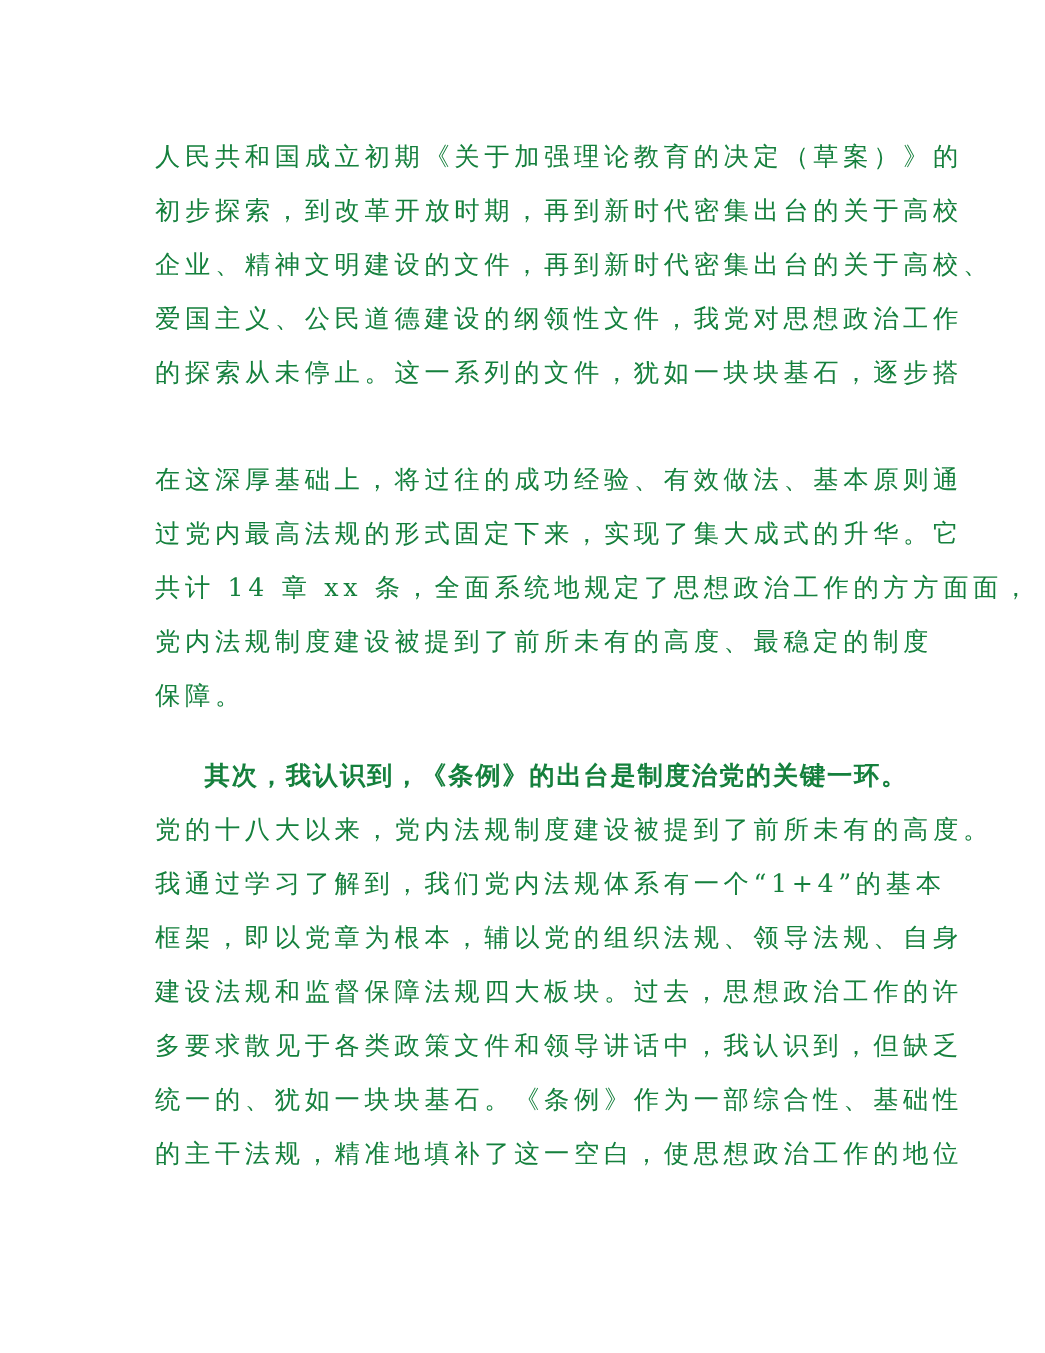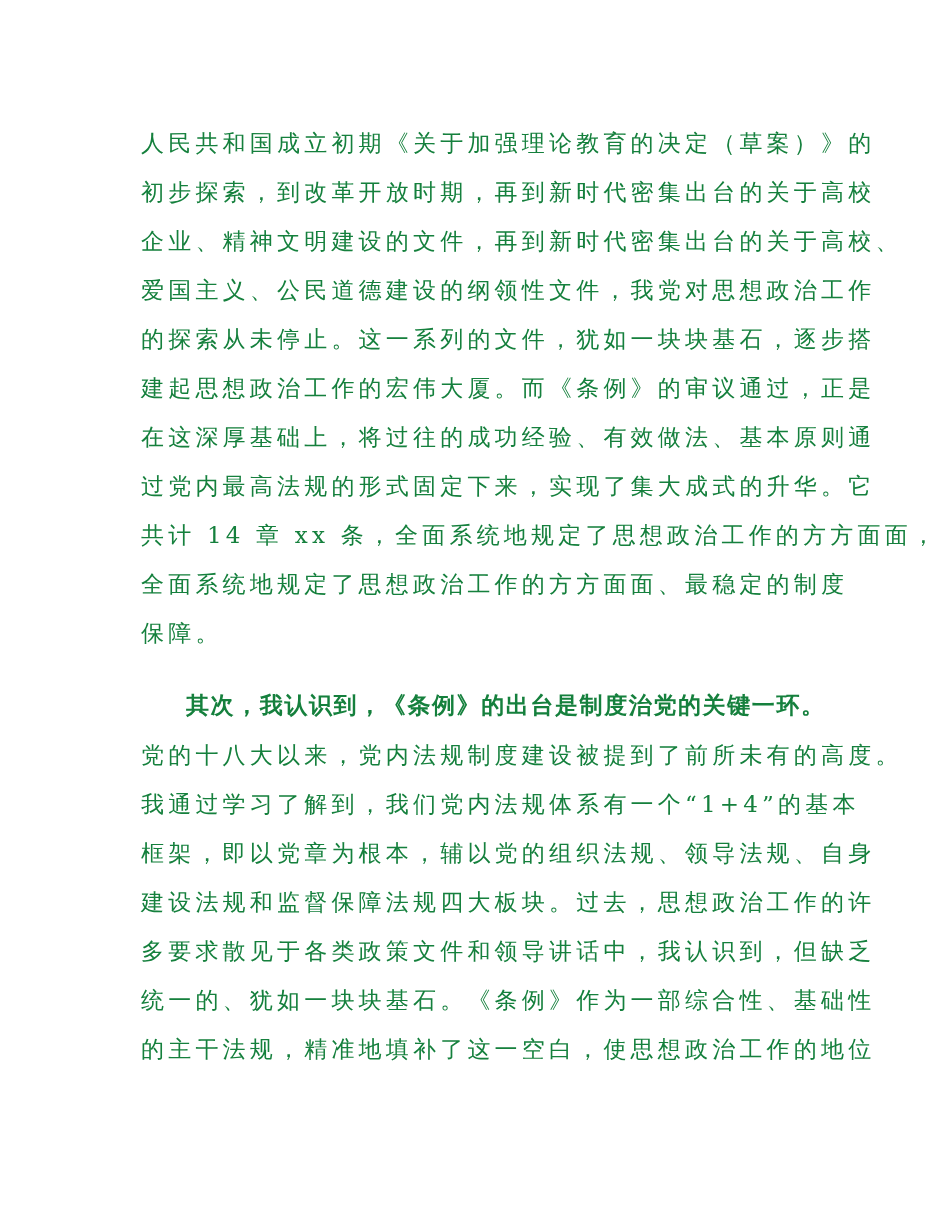--- a/index.html
+++ b/index.html
@@ -20,25 +20,24 @@
 </style>
 </head>
 <body>
 
 <div class="page">
   <div class="line" style="top:129px">人民共和国成立初期《关于加强理论教育的决定（草案）》的</div>
   <div class="line" style="top:178px">初步探索，到改革开放时期，再到新时代密集出台的关于高校</div>
   <div class="line" style="top:227px">企业、精神文明建设的文件，再到新时代密集出台的关于高校、</div>
   <div class="line" style="top:276px">爱国主义、公民道德建设的纲领性文件，我党对思想政治工作</div>
   <div class="line" style="top:325px">的探索从未停止。这一系列的文件，犹如一块块基石，逐步搭</div>
-  <div class="line" style="top:374px">建起思想政治工作的宏伟大厦。而《条例》的审议通过，正是</div>
   <div class="line" style="top:423px">在这深厚基础上，将过往的成功经验、有效做法、基本原则通</div>
   <div class="line" style="top:472px">过党内最高法规的形式固定下来，实现了集大成式的升华。它</div>
   <div class="line" style="top:521px">共计 14 章 xx 条，全面系统地规定了思想政治工作的方方面面，</div>
-  <div class="line" style="top:570px">全面系统地规定了思想政治工作的方方面面、最稳定的制度</div>
+  <div class="line" style="top:570px">党内法规制度建设被提到了前所未有的高度、最稳定的制度</div>
   <div class="line" style="top:619px">保障。</div>
 
   <div class="line bold" style="top:692px; left:186px;">其次，我认识到，《条例》的出台是制度治党的关键一环。</div>
   <div class="line" style="top:741px">党的十八大以来，党内法规制度建设被提到了前所未有的高度。</div>
   <div class="line" style="top:790px">我通过学习了解到，我们党内法规体系有一个“1+4”的基本</div>
   <div class="line" style="top:839px">框架，即以党章为根本，辅以党的组织法规、领导法规、自身</div>
   <div class="line" style="top:888px">建设法规和监督保障法规四大板块。过去，思想政治工作的许</div>
   <div class="line" style="top:937px">多要求散见于各类政策文件和领导讲话中，我认识到，但缺乏</div>
   <div class="line" style="top:986px">统一的、犹如一块块基石。《条例》作为一部综合性、基础性</div>
   <div class="line" style="top:1035px">的主干法规，精准地填补了这一空白，使思想政治工作的地位</div>

